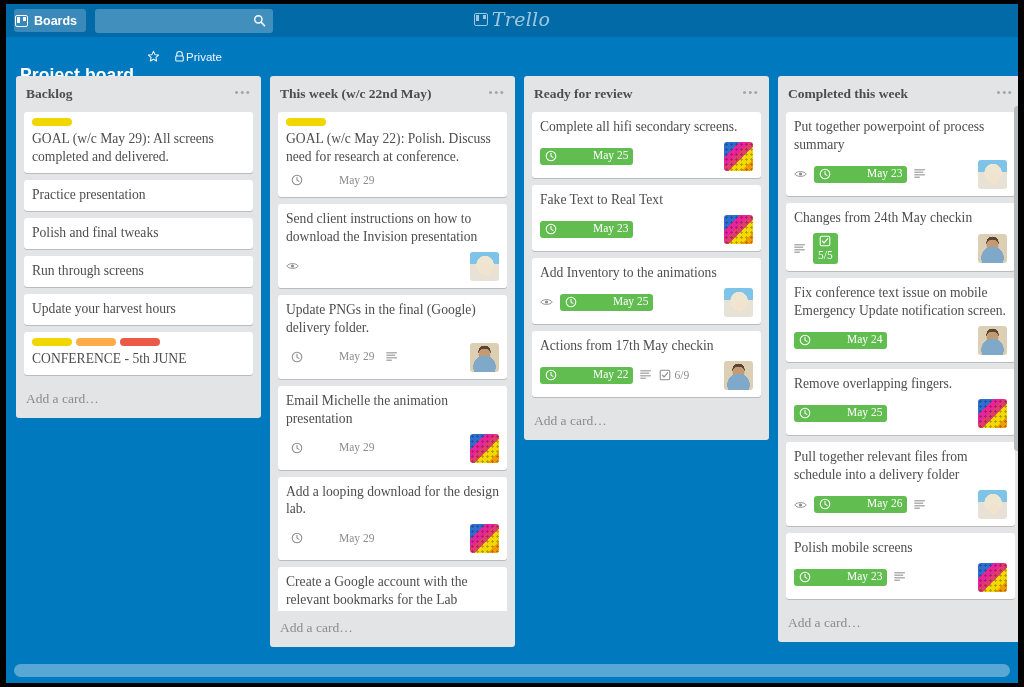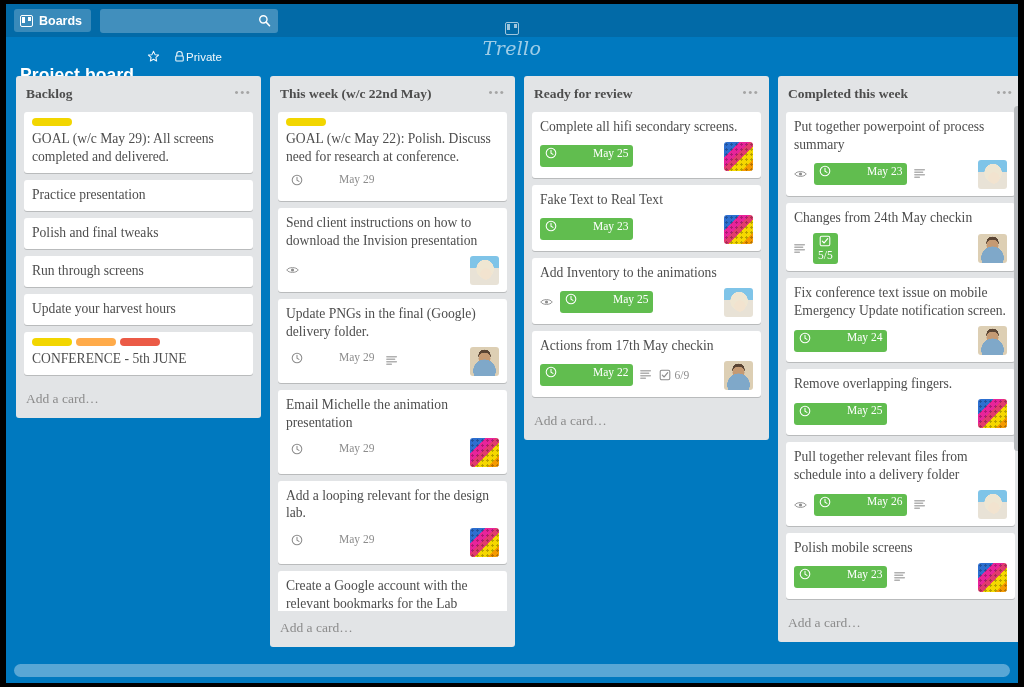--- a/index.html
+++ b/index.html
@@ -28,21 +28,21 @@
     height: 33px;
     background: #026aa7;
     display: flex;
     align-items: center;
     padding: 0 8px;
   }
   .hdr-btn {
     display: flex; align-items: center;
     gap: 6px;
     height: 23px;
-    padding: 0 9px 0 6px;
+    padding: 0 9px 0 1px;
     background: rgba(255,255,255,.22);
     border-radius: 3px;
     color: #fff;
     font-size: 12.5px;
     font-weight: bold;
     cursor: pointer;
     white-space: nowrap;
   }
 
   .board-glyph {
@@ -83,27 +83,26 @@
   .search-ico {
     position: absolute; right: 7px; top: 5px;
     width: 13px; height: 13px;
     pointer-events: none;
   }
 
   #trello-logo {
     position: absolute;
     left: 0; right: 0;
     top: 6px;
-    margin: 12px auto;
+    margin: 0 auto;
     width: 120px;
     display: flex; align-items: center; justify-content: center;
     gap: 4px;
     opacity: .62;
     pointer-events: none;
-    flex-direction: column;
   }
   #trello-logo .board-glyph { width: 14px; height: 13px; border-width: 1.7px; }
   .logo-word {
     color: #fff;
     font-family: "DejaVu Serif", serif;
     font-style: italic;
     font-size: 19px;
     letter-spacing: .3px;
     line-height: 1;
   }
@@ -221,21 +220,21 @@
   }
   .badge {
     display: inline-flex;
     align-items: center;
     gap: 3px;
     font-size: 11.5px;
     color: #8c8c8c;
     line-height: 1;
   }
   .badge.due {
-    padding: 2px 5px 8px;
+    padding: 2px 5px 3px;
     border-radius: 3px;
     font-weight: normal;
     gap: 36px;
   }
   .badge.due.green  { background: #61bd4f; color: #fff; }
   .badge.check.green{ background: #61bd4f; color: #fff; padding: 2px 5px 3px; border-radius: 3px; flex-direction: column; }
   .badge svg { display: block; }
   .avatar {
     width: 29px; height: 29px;
     border-radius: 3px;
@@ -439,21 +438,21 @@
                 <svg viewBox="0 0 16 16" width="12" height="12">
                   <circle cx="8" cy="8" r="6.4" fill="none" stroke="#8c8c8c" stroke-width="1.4"></circle>
                   <path d="M8 4.3 V8.2 L10.6 9.8" fill="none" stroke="#8c8c8c" stroke-width="1.4" stroke-linecap="round"></path>
                 </svg>
                 <span>May 29</span>
               </span>
               <span class="avatar av-lego"></span>
             </div>
           </div>
           <div class="card">
-            <div class="card-title">Add a looping relevant for the design lab.</div>
+            <div class="card-title">Add a looping download for the design lab.</div>
             <div class="card-badges">
               <span class="badge due ">
                 <svg viewBox="0 0 16 16" width="12" height="12">
                   <circle cx="8" cy="8" r="6.4" fill="none" stroke="#8c8c8c" stroke-width="1.4"></circle>
                   <path d="M8 4.3 V8.2 L10.6 9.8" fill="none" stroke="#8c8c8c" stroke-width="1.4" stroke-linecap="round"></path>
                 </svg>
                 <span>May 29</span>
               </span>
               <span class="avatar av-lego"></span>
             </div>

